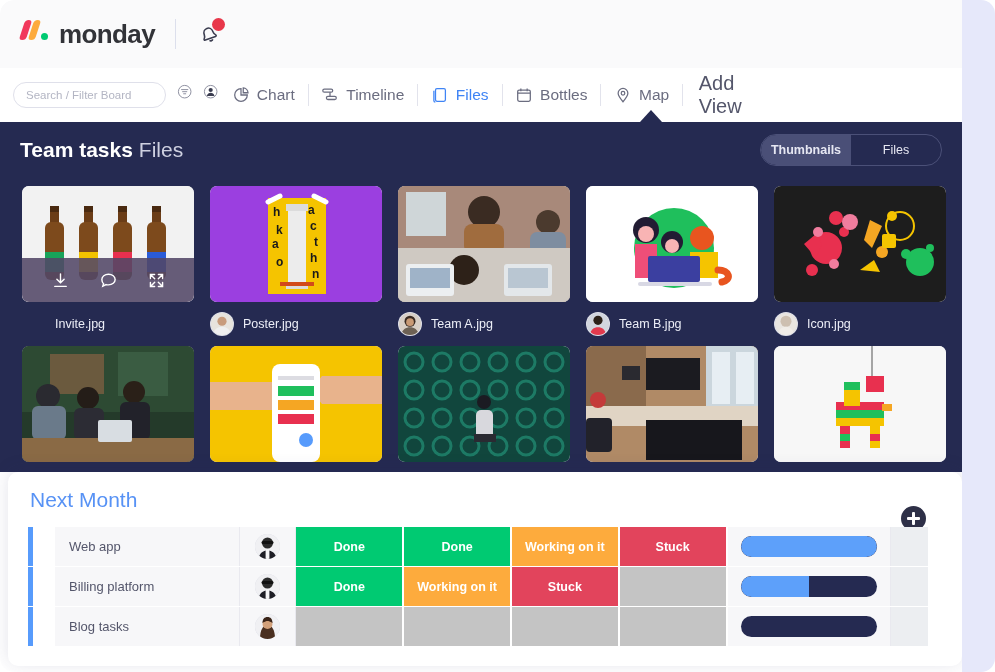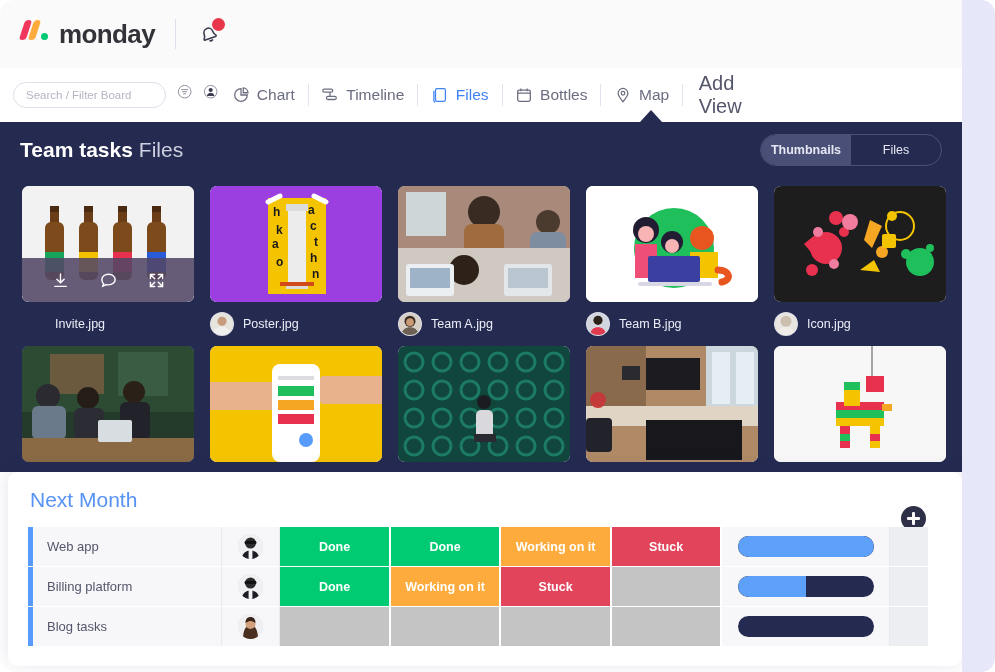--- a/index.html
+++ b/index.html
@@ -171,20 +171,21 @@
   .add-row-btn:before { left: 6px; top: 11.3px; width: 13px; height: 2.6px; }
   .add-row-btn:after { left: 11.2px; top: 6px; width: 2.6px; height: 13px; }
 
   .table { position: absolute; left: 20px; top: 55px; width: 900px; }
   .trow { display: flex; height: 39px; align-items: stretch; margin-bottom: 1px; }
   .c-stripe { width: 5px; background: #579bfc; flex: none; }
   .c-name {
     width: 198px; background: #f7f7f9; display: flex; align-items: center;
     padding-left: 14px; font-size: 13px; color: #54566b;
     border-right: 1px solid #e9e9ef;
+    margin-left: 22px;
   }
   .c-avatar {
     width: 61px; background: #f7f7f9; display: flex; align-items: center;
     justify-content: center; border-right: 1px solid #e9e9ef;
   }
   .c-avatar .av { width: 25px; height: 25px; border-radius: 50%; overflow: hidden; background: #d2d4e0; }
   .c-avatar .av svg { display: block; width: 100%; height: 100%; }
   .c-status {
     width: 116px; display: flex; align-items: center; justify-content: center;
     font-size: 12.5px; color: #fff; font-weight: bold;

